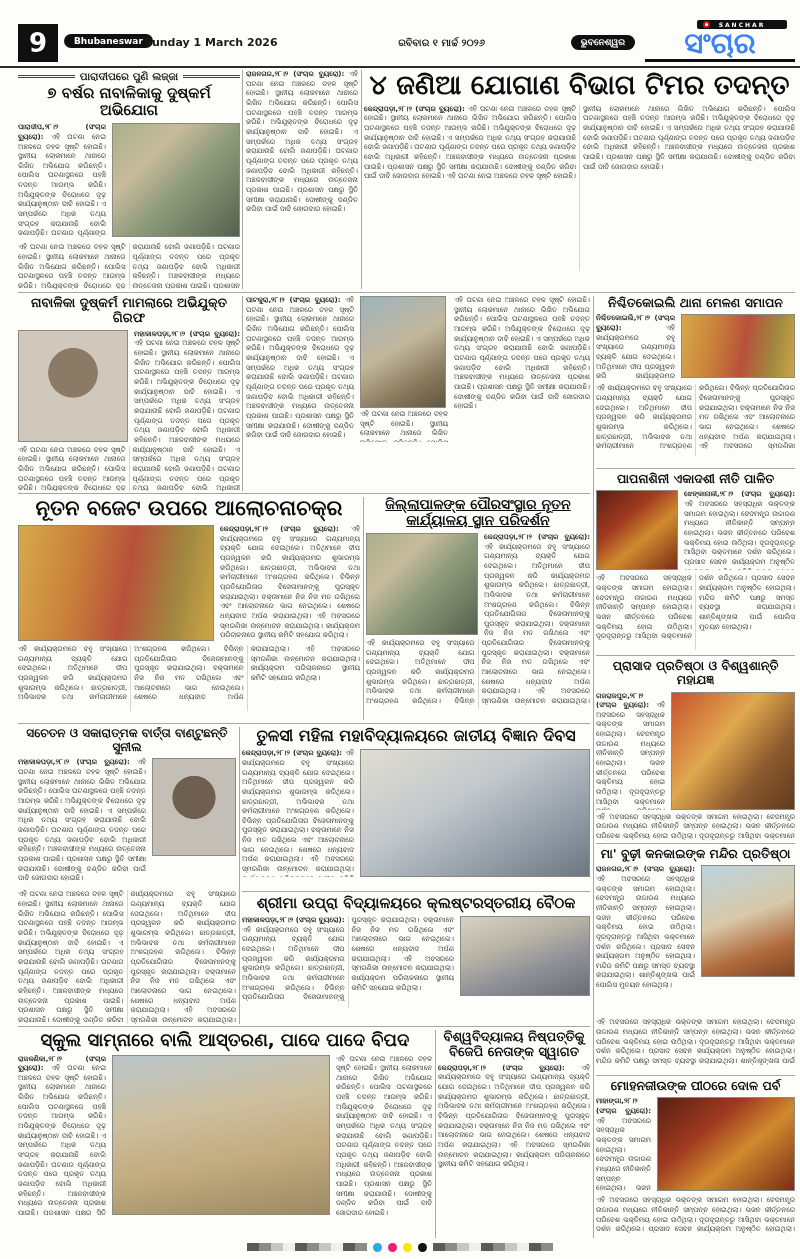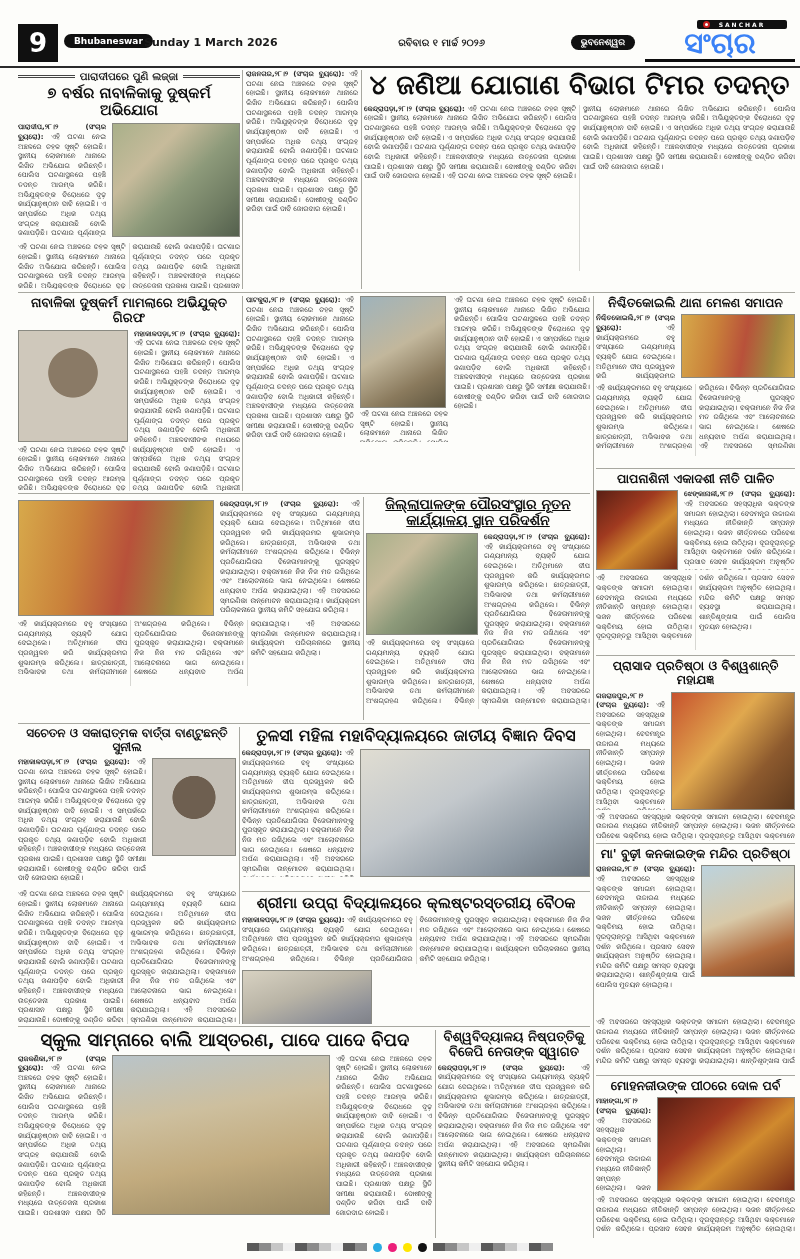--- a/index.html
+++ b/index.html
@@ -181,20 +181,21 @@
     <div class="row">
       <div class="txt" style="flex:1; height:96px;"><span class="dl">ମାହାଙ୍ଗା,୨୮।୨ (ସଂଚାର ବ୍ୟୁରୋ):</span> <span>ଏହି ଅବସରରେ ସହସ୍ରାଧିକ ଭକ୍ତଙ୍କ ସମାଗମ ହୋଇଥିଲା। ବେଦମନ୍ତ୍ର ଉଚ୍ଚାରଣ ମଧ୍ୟରେ ନୀତିକାନ୍ତି ସମ୍ପନ୍ନ ହୋଇଥିଲା। ଭଜନ କୀର୍ତ୍ତନରେ ପରିବେଶ ଭକ୍ତିମୟ ହୋଇ ଉଠିଥିଲା। ଦୂରଦୂରାନ୍ତରୁ ଆସିଥିବା ଭକ୍ତମାନେ ଦର୍ଶନ କରିଥିଲେ। ପ୍ରସାଦ ସେବନ କାର୍ଯ୍ୟକ୍ରମ ଅନୁଷ୍ଠିତ ହୋଇଥିଲା। ମନ୍ଦିର କମିଟି ପକ୍ଷରୁ ସମସ୍ତ ବ୍ୟବସ୍ଥା କରାଯାଇଥିଲା। ଶାନ୍ତିଶୃଙ୍ଖଳା ପାଇଁ ପୋଲିସ ମୁତୟନ ହୋଇଥିଲା।</span></div>
       <div class="photo p-deity" style="width:138px; height:94px;"></div>
     </div>
     <div class="txt" style="height:38px; margin-top:3px;">ଏହି ଅବସରରେ ସହସ୍ରାଧିକ ଭକ୍ତଙ୍କ ସମାଗମ ହୋଇଥିଲା। ବେଦମନ୍ତ୍ର ଉଚ୍ଚାରଣ ମଧ୍ୟରେ ନୀତିକାନ୍ତି ସମ୍ପନ୍ନ ହୋଇଥିଲା। ଭଜନ କୀର୍ତ୍ତନରେ ପରିବେଶ ଭକ୍ତିମୟ ହୋଇ ଉଠିଥିଲା। ଦୂରଦୂରାନ୍ତରୁ ଆସିଥିବା ଭକ୍ତମାନେ ଦର୍ଶନ କରିଥିଲେ। ପ୍ରସାଦ ସେବନ କାର୍ଯ୍ୟକ୍ରମ ଅନୁଷ୍ଠିତ ହୋଇଥିଲା। ମନ୍ଦିର କମିଟି ପକ୍ଷରୁ ସମସ୍ତ ବ୍ୟବସ୍ଥା କରାଯାଇଥିଲା। ଶାନ୍ତିଶୃଙ୍ଖଳା ପାଇଁ ପୋଲିସ ମୁତୟନ ହୋଇଥିଲା।</div>
   </div>
 
   <div class="hdiv" style="left:18px; top:493px; width:572px;"></div>
 
   <div class="art" style="left:18px; top:497px; width:342px; height:223px;">
+    <div class="hl" style="font-size:21px;">ନୂତନ ବଜେଟ ଉପରେ ଆଲୋଚନାଚକ୍ର</div>
     <div class="row" style="margin-top:3px;">
       <div class="photo p-banner" style="width:196px; height:116px;"></div>
       <div class="txt" style="flex:1; height:116px;"><span class="dl">କେନ୍ଦ୍ରାପଡ଼ା,୨୮।୨ (ସଂଚାର ବ୍ୟୁରୋ):</span> <span>ଏହି କାର୍ଯ୍ୟକ୍ରମରେ ବହୁ ସଂଖ୍ୟାରେ ଗଣ୍ୟମାନ୍ୟ ବ୍ୟକ୍ତି ଯୋଗ ଦେଇଥିଲେ। ଅତିଥିମାନେ ଦୀପ ପ୍ରଜ୍ୱଳନ କରି କାର୍ଯ୍ୟକ୍ରମର ଶୁଭାରମ୍ଭ କରିଥିଲେ। ଛାତ୍ରଛାତ୍ରୀ, ଅଭିଭାବକ ତଥା କର୍ମଚାରୀମାନେ ଅଂଶଗ୍ରହଣ କରିଥିଲେ। ବିଭିନ୍ନ ପ୍ରତିଯୋଗିତାର ବିଜେତାମାନଙ୍କୁ ପୁରସ୍କୃତ କରାଯାଇଥିଲା। ବକ୍ତାମାନେ ନିଜ ନିଜ ମତ ରଖିଥିଲେ ଏବଂ ଆଲୋଚନାରେ ଭାଗ ନେଇଥିଲେ। ଶେଷରେ ଧନ୍ୟବାଦ ଅର୍ପଣ କରାଯାଇଥିଲା। ଏହି ଅବସରରେ ସ୍ମରଣିକା ଉନ୍ମୋଚନ କରାଯାଇଥିଲା। କାର୍ଯ୍ୟକ୍ରମ ପରିଚାଳନାରେ ସ୍ଥାନୀୟ କମିଟି ସହଯୋଗ କରିଥିଲା।</span></div>
     </div>
     <div class="txt c3" style="height:66px; margin-top:4px;">ଏହି କାର୍ଯ୍ୟକ୍ରମରେ ବହୁ ସଂଖ୍ୟାରେ ଗଣ୍ୟମାନ୍ୟ ବ୍ୟକ୍ତି ଯୋଗ ଦେଇଥିଲେ। ଅତିଥିମାନେ ଦୀପ ପ୍ରଜ୍ୱଳନ କରି କାର୍ଯ୍ୟକ୍ରମର ଶୁଭାରମ୍ଭ କରିଥିଲେ। ଛାତ୍ରଛାତ୍ରୀ, ଅଭିଭାବକ ତଥା କର୍ମଚାରୀମାନେ ଅଂଶଗ୍ରହଣ କରିଥିଲେ। ବିଭିନ୍ନ ପ୍ରତିଯୋଗିତାର ବିଜେତାମାନଙ୍କୁ ପୁରସ୍କୃତ କରାଯାଇଥିଲା। ବକ୍ତାମାନେ ନିଜ ନିଜ ମତ ରଖିଥିଲେ ଏବଂ ଆଲୋଚନାରେ ଭାଗ ନେଇଥିଲେ। ଶେଷରେ ଧନ୍ୟବାଦ ଅର୍ପଣ କରାଯାଇଥିଲା। ଏହି ଅବସରରେ ସ୍ମରଣିକା ଉନ୍ମୋଚନ କରାଯାଇଥିଲା। କାର୍ଯ୍ୟକ୍ରମ ପରିଚାଳନାରେ ସ୍ଥାନୀୟ କମିଟି ସହଯୋଗ କରିଥିଲା।</div>
   </div>
 
   <div class="art" style="left:366px; top:497px; width:224px; height:223px;">
     <div class="hl" style="font-size:14px;text-decoration:underline;">ଜିଲ୍ଲାପାଳଙ୍କ ପୌରସଂସ୍ଥାର ନୂତନ କାର୍ଯ୍ୟାଳୟ ସ୍ଥାନ ପରିଦର୍ଶନ</div>
     <div class="row" style="margin-top:2px;">
@@ -220,21 +221,21 @@
     <div class="row" style="margin-top:2px;">
       <div class="txt" style="width:112px; height:128px;"><span class="dl">କେନ୍ଦ୍ରାପଡ଼ା,୨୮।୨ (ସଂଚାର ବ୍ୟୁରୋ):</span> <span>ଏହି କାର୍ଯ୍ୟକ୍ରମରେ ବହୁ ସଂଖ୍ୟାରେ ଗଣ୍ୟମାନ୍ୟ ବ୍ୟକ୍ତି ଯୋଗ ଦେଇଥିଲେ। ଅତିଥିମାନେ ଦୀପ ପ୍ରଜ୍ୱଳନ କରି କାର୍ଯ୍ୟକ୍ରମର ଶୁଭାରମ୍ଭ କରିଥିଲେ। ଛାତ୍ରଛାତ୍ରୀ, ଅଭିଭାବକ ତଥା କର୍ମଚାରୀମାନେ ଅଂଶଗ୍ରହଣ କରିଥିଲେ। ବିଭିନ୍ନ ପ୍ରତିଯୋଗିତାର ବିଜେତାମାନଙ୍କୁ ପୁରସ୍କୃତ କରାଯାଇଥିଲା। ବକ୍ତାମାନେ ନିଜ ନିଜ ମତ ରଖିଥିଲେ ଏବଂ ଆଲୋଚନାରେ ଭାଗ ନେଇଥିଲେ। ଶେଷରେ ଧନ୍ୟବାଦ ଅର୍ପଣ କରାଯାଇଥିଲା। ଏହି ଅବସରରେ ସ୍ମରଣିକା ଉନ୍ମୋଚନ କରାଯାଇଥିଲା। କାର୍ଯ୍ୟକ୍ରମ ପରିଚାଳନାରେ ସ୍ଥାନୀୟ କମିଟି ସହଯୋଗ କରିଥିଲା।</span></div>
       <div class="photo p-class" style="flex:1; height:128px;"></div>
     </div>
   </div>
 
   <div class="hdiv" style="left:242px; top:891px; width:348px;"></div>
 
   <div class="art" style="left:242px; top:895px; width:348px; height:129px;">
     <div class="hl" style="font-size:15px;">ଶ୍ରୀମା ଉପ୍ରା ବିଦ୍ୟାଳୟରେ କ୍ଲଷ୍ଟରସ୍ତରୀୟ ବୈଠକ</div>
-    <div class="row" style="margin-top:2px;flex-direction:column;">
+    <div class="row" style="margin-top:2px;">
       <div class="txt c2" style="flex:1; height:92px;"><span class="dl">ମହାକାଳପଡ଼ା,୨୮।୨ (ସଂଚାର ବ୍ୟୁରୋ):</span> <span>ଏହି କାର୍ଯ୍ୟକ୍ରମରେ ବହୁ ସଂଖ୍ୟାରେ ଗଣ୍ୟମାନ୍ୟ ବ୍ୟକ୍ତି ଯୋଗ ଦେଇଥିଲେ। ଅତିଥିମାନେ ଦୀପ ପ୍ରଜ୍ୱଳନ କରି କାର୍ଯ୍ୟକ୍ରମର ଶୁଭାରମ୍ଭ କରିଥିଲେ। ଛାତ୍ରଛାତ୍ରୀ, ଅଭିଭାବକ ତଥା କର୍ମଚାରୀମାନେ ଅଂଶଗ୍ରହଣ କରିଥିଲେ। ବିଭିନ୍ନ ପ୍ରତିଯୋଗିତାର ବିଜେତାମାନଙ୍କୁ ପୁରସ୍କୃତ କରାଯାଇଥିଲା। ବକ୍ତାମାନେ ନିଜ ନିଜ ମତ ରଖିଥିଲେ ଏବଂ ଆଲୋଚନାରେ ଭାଗ ନେଇଥିଲେ। ଶେଷରେ ଧନ୍ୟବାଦ ଅର୍ପଣ କରାଯାଇଥିଲା। ଏହି ଅବସରରେ ସ୍ମରଣିକା ଉନ୍ମୋଚନ କରାଯାଇଥିଲା। କାର୍ଯ୍ୟକ୍ରମ ପରିଚାଳନାରେ ସ୍ଥାନୀୟ କମିଟି ସହଯୋଗ କରିଥିଲା।</span></div>
       <div class="photo p-meeting" style="width:130px; height:80px;"></div>
     </div>
   </div>
 
   <div class="hdiv" style="left:18px; top:1026px; width:572px;"></div>
 
   <div class="art" style="left:18px; top:1030px; width:414px; height:208px;">
     <div class="hl" style="font-size:18px;">ସ୍କୁଲ ସାମ୍ନାରେ ବାଲି ଆସ୍ତରଣ, ପାଦେ ପାଦେ ବିପଦ</div>
     <div class="row" style="margin-top:3px;">

